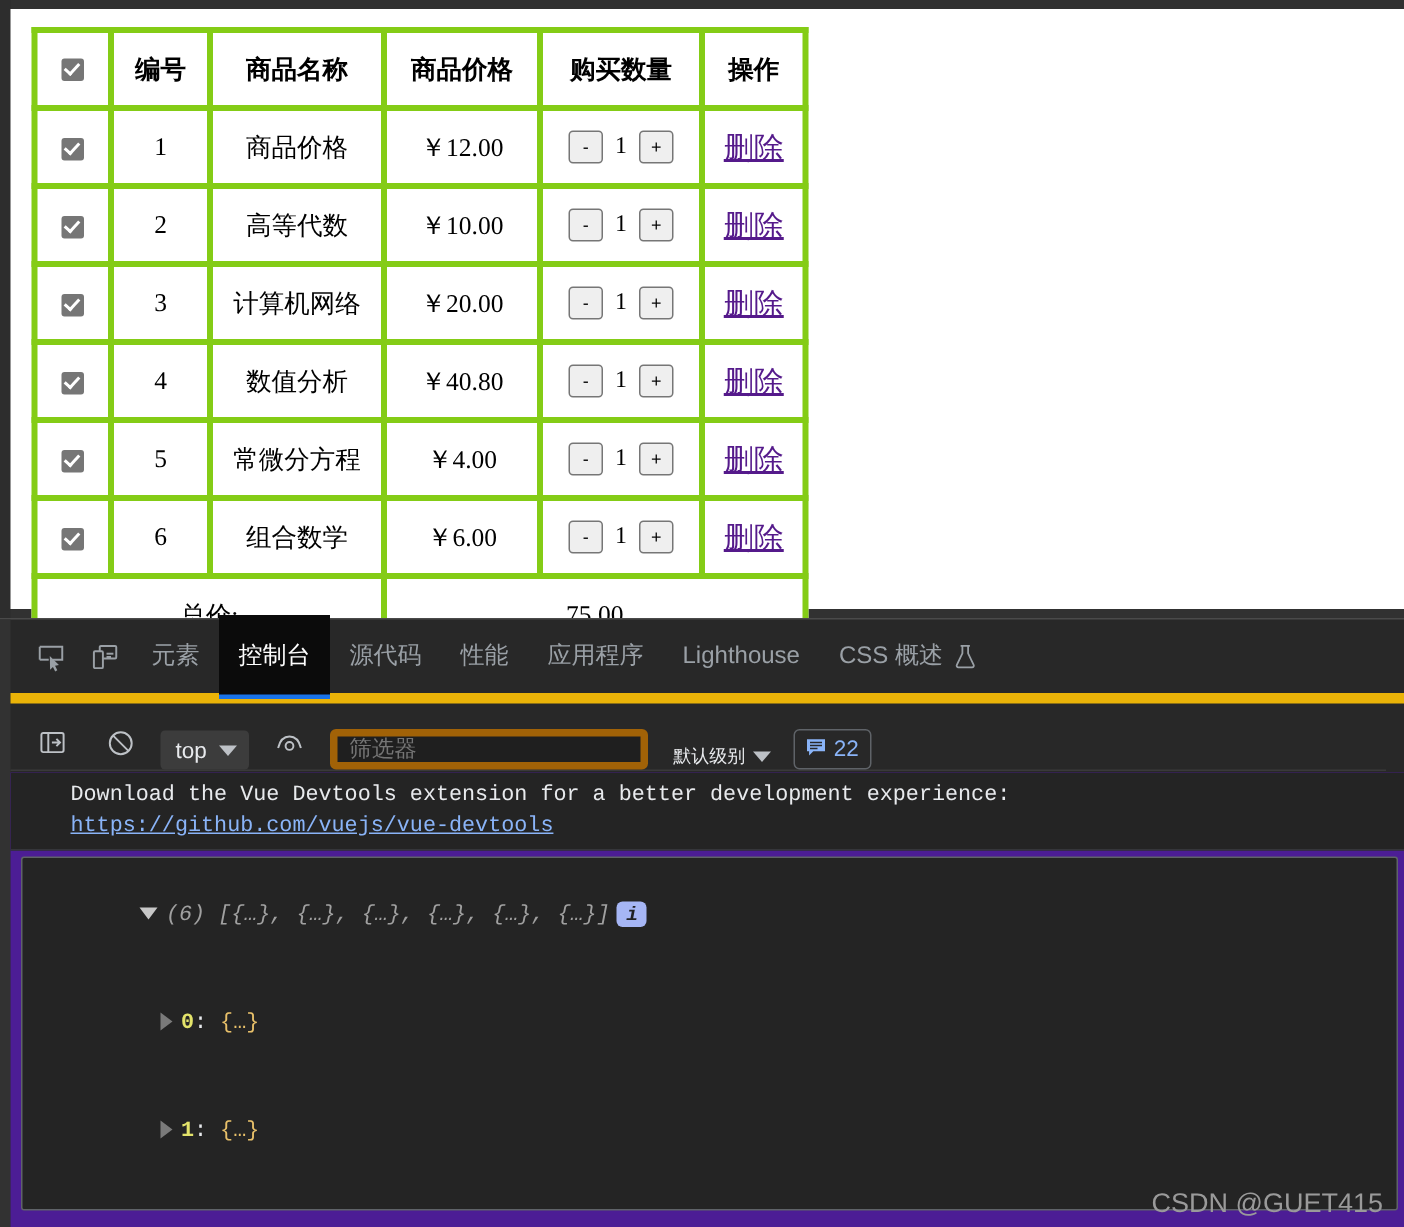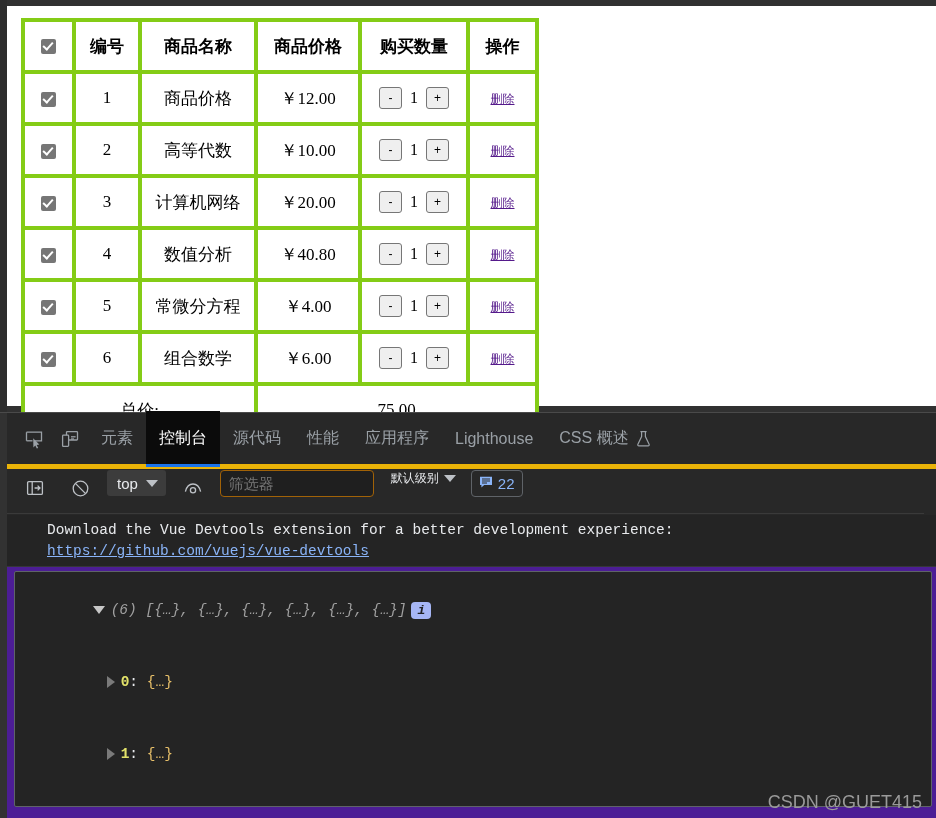--- a/index.html
+++ b/index.html
@@ -108,21 +108,21 @@
     cursor: pointer;
   }
   .qty-val {
     font-size: 16px;
     min-width: 10px;
     font-family: "Liberation Serif", serif;
   }
   .del-link {
     color: #551a8b;
     text-decoration: underline;
-    font-size: 12px;
+    font-size: 20px;
     cursor: pointer;
     font-family: "Liberation Serif", serif;
   }
   .total-label, .total-value {
     height: 45px;
     font-size: 17px;
   }
 
   
   .devtools {
@@ -145,21 +145,21 @@
   .dt-tabbar {
     position: absolute;
     left: 7px; top: 0;
     right: 0;
     height: 56px;
     display: flex;
     align-items: center;
     gap: 0px;
     padding-left: 9px;
     box-sizing: border-box;
-    border-bottom: 5px solid #eab308;
+    border-bottom: 7px solid #eab308;
   }
   .icon-btn {
     width: 36px;
     height: 36px;
     display: flex;
     align-items: center;
     justify-content: center;
     cursor: pointer;
     flex: none;
   }
@@ -192,21 +192,21 @@
     align-items: center;
   }
 
   
   .dt-filterbar {
     position: absolute;
     left: 7px; top: 57px;
     right: 12px;
     height: 44px;
     display: flex;
-    align-items: flex-start;
+    align-items: flex-end;
     gap: 9px;
     padding-left: 10px;
     box-sizing: border-box;
     border-bottom: 1px solid #3a3a3a;
   }
   .ctx-select {
     display: flex;
     align-items: center;
     gap: 8px;
     background: #3c3c3c;
@@ -218,24 +218,24 @@
     cursor: pointer;
     font-family: "Liberation Sans", sans-serif;
   }
   .caret {
     width: 0; height: 0;
     border-left: 6px solid transparent;
     border-right: 6px solid transparent;
     border-top: 7px solid #bdc1c6;
   }
   .filter-input {
-    width: 154px;
+    width: 212px;
     height: 27px;
     background: #1f1f1f;
-    border: 1px solid #a16207;
+    border: 5px solid #a16207;
     border-radius: 4px;
     color: #ef4444;
     font-size: 15px;
     padding: 0 8px;
     box-sizing: border-box;
     outline: none;
     font-family: "Liberation Sans", sans-serif;
   }
   .level-select {
     display: flex;

